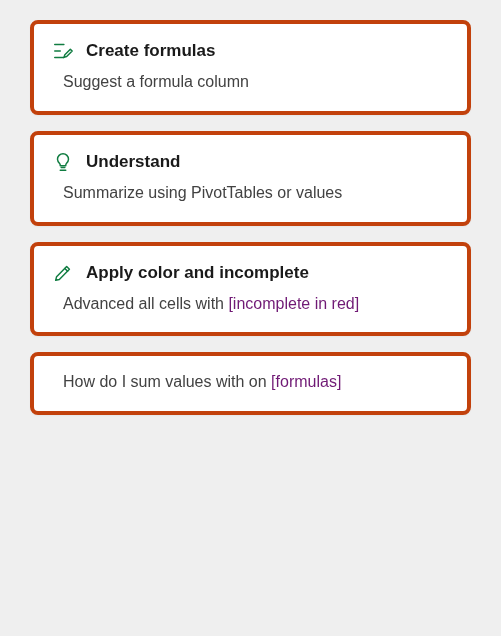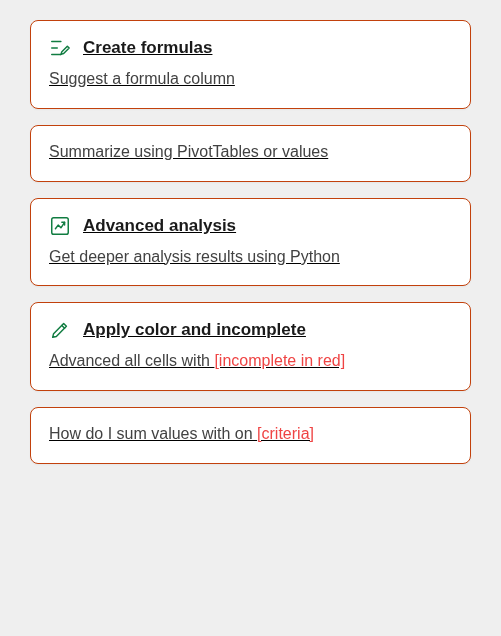--- a/index.html
+++ b/index.html
@@ -13,26 +13,25 @@
     overflow: hidden;
   }
   .container {
     padding: 20px 30px;
     display: flex;
     flex-direction: column;
     gap: 16px;
   }
   .card {
     background: #ffffff;
-    border: 1px solid #c2410c;
+    border: 4px solid #c2410c;
     border-radius: 8px;
     padding: 16px 18px 18px 18px;
     box-shadow: 0 1px 2px rgba(0,0,0,0.04);
     cursor: pointer;
-    text-decoration: underline;
   }
   .card-header {
     display: flex;
     align-items: center;
     gap: 12px;
     margin-bottom: 10px;
   }
   .card-header .icon {
     width: 22px;
     height: 22px;
@@ -44,23 +43,24 @@
   }
   .card-title {
     font-size: 17px;
     font-weight: 600;
     color: #1a1a1a;
   }
   .card-desc {
     font-size: 16px;
     color: #424242;
     line-height: 1.3;
+    margin-left: 11px;
   }
   .placeholder {
-    color: #ef4444;
+    color: #701a75;
   }
   svg { display: block; }
 </style>
 </head>
 <body>
 
 <div class="container">
 
   <div class="card">
     <div class="card-header">
@@ -73,55 +73,50 @@
         </svg>
       </span>
       <span class="card-title">Create formulas</span>
     </div>
     <div class="card-desc">
       <span>Suggest a formula column</span><span class="placeholder"></span>
     </div>
   </div>
 
   <div class="card">
+    <div class="card-header">
+      <span class="icon">
+        <svg width="22" height="22" viewBox="0 0 24 24" fill="none" stroke="#107c41" stroke-width="1.6" stroke-linecap="round" stroke-linejoin="round">
+          <path d="M9 21 h6"></path>
+          <path d="M10 18 h4"></path>
+          <path d="M12 3 a6 6 0 0 1 6 6 c0 2.5 -1.5 4 -2.5 5 c-0.5 0.5 -0.5 1 -0.5 2 h-6 c0 -1 0 -1.5 -0.5 -2 c-1 -1 -2.5 -2.5 -2.5 -5 a6 6 0 0 1 6 -6 z"></path>
+        </svg>
+      </span>
+      <span class="card-title">Understand</span>
+    </div>
     <div class="card-desc">
       <span>Summarize using PivotTables or values</span><span class="placeholder"></span>
     </div>
   </div>
 
-  <div class="card">
-    <div class="card-header">
-      <span class="icon">
-        <svg width="22" height="22" viewBox="0 0 24 24" fill="none" stroke="#107c41" stroke-width="1.6" stroke-linecap="round" stroke-linejoin="round">
-          <rect x="3" y="3" width="18" height="18" rx="2"></rect>
-          <path d="M7 15 l3 -4 l3 3 l4 -6"></path>
-          <path d="M14 8 h3 v3"></path>
-        </svg>
-      </span>
-      <span class="card-title">Advanced analysis</span>
-    </div>
-    <div class="card-desc">
-      <span>Get deeper analysis results using Python</span><span class="placeholder"></span>
-    </div>
-  </div>
 
   <div class="card">
     <div class="card-header">
       <span class="icon">
         <svg width="22" height="22" viewBox="0 0 24 24" fill="none" stroke="#107c41" stroke-width="1.6" stroke-linecap="round" stroke-linejoin="round">
           <path d="M4 20 l1 -4 l11 -11 l3 3 l-11 11 z"></path>
           <path d="M14 7 l3 3"></path>
         </svg>
       </span>
       <span class="card-title">Apply color and incomplete</span>
     </div>
     <div class="card-desc">
       <span>Advanced all cells with </span><span class="placeholder">[incomplete in red]</span>
     </div>
   </div>
 
   <div class="card">
     <div class="card-desc">
-      <span>How do I sum values with on </span><span class="placeholder">[criteria]</span>
+      <span>How do I sum values with on </span><span class="placeholder">[formulas]</span>
     </div>
   </div>
 
 </div>
 
 </body></html>

